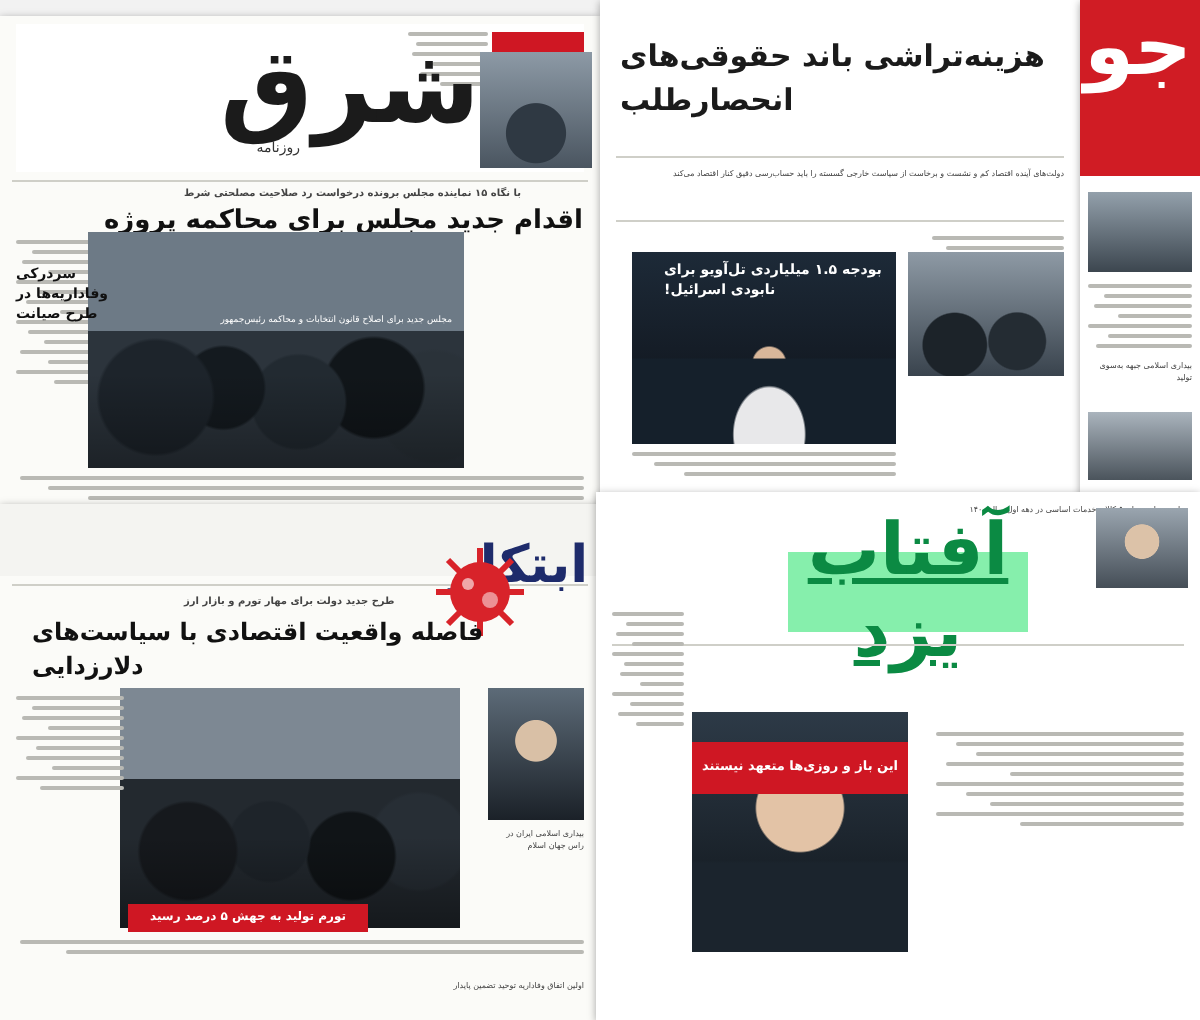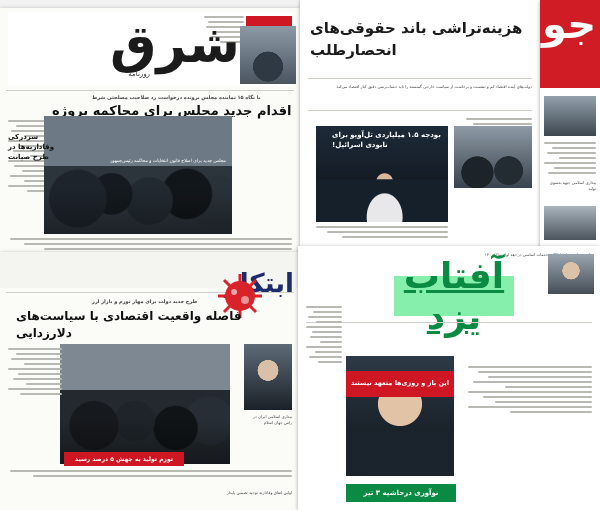--- a/index.html
+++ b/index.html
@@ -281,16 +281,15 @@
         <i style="width:72%"></i>
         <i style="width:100%"></i>
         <i style="width:84%"></i>
         <i style="width:90%"></i>
         <i style="width:60%"></i>
         <i style="width:100%"></i>
         <i style="width:76%"></i>
         <i style="width:92%"></i>
         <i style="width:68%"></i>
     </div>
-    <div class="greenbox" style="left:48px;top:238px;width:110px;height:18px;font-size:7px;">نوآوری در‌حاشیه ۳ تیر</div>
   </div>
 
 </div>
 
 </body></html>

